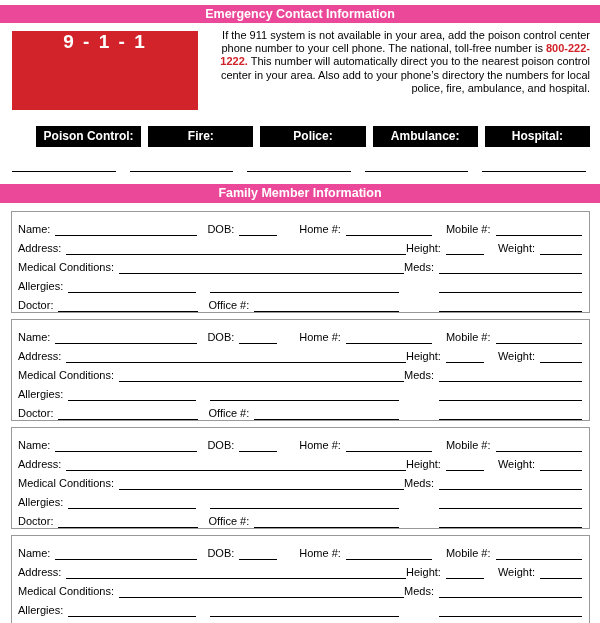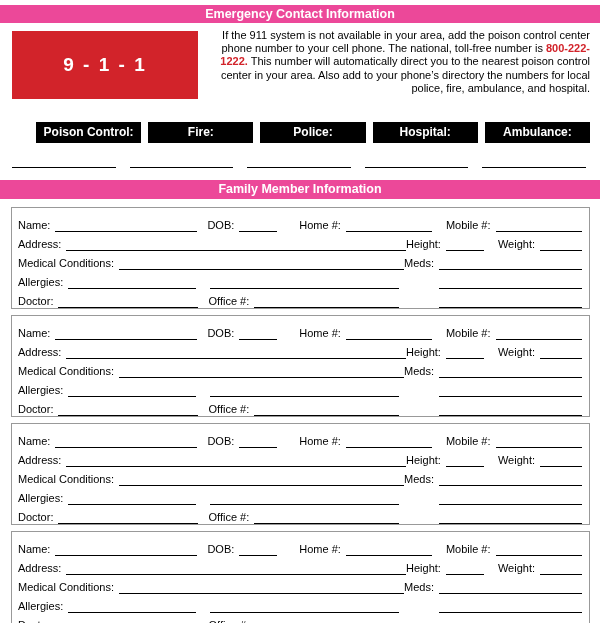--- a/index.html
+++ b/index.html
@@ -24,26 +24,26 @@
     line-height: 18px;
     width: 600px;
   }
   .section-bar.top { margin-top: 5px; }
   .section-bar.family { margin-top: 12px; height: 19px; line-height: 19px; }
 
   
   .top-section { display: flex; margin: 8px 10px 0 12px; }
   .red-box {
     width: 186px;
-    height: 68px;
+    height: 79px;
     background: #d2232a;
     color: #ffffff;
     text-align: center;
     display: flex;
-    flex-direction: column;
+    flex-direction: row;
     justify-content: center;
     flex-shrink: 0;
   }
   .red-number { font-size: 19px; font-weight: bold; letter-spacing: 2px; line-height: 22px; }
   .red-sub { font-size: 11px; font-weight: bold; line-height: 13px; }
   .red-caption { font-size: 12.5px; font-weight: bold; line-height: 15px; }
   .intro {
     flex: 1;
     margin-left: 9px;
     font-size: 11px;
@@ -112,22 +112,22 @@
   <div class="red-box">
     <div class="red-number">9 - 1 - 1</div>
   </div>
   <p class="intro"><span>If the 911 system is not available in your area, add the poison control center phone number to your cell phone. The national, toll-free number is </span><span class="phone">800-222-1222.</span><span> This number will automatically direct you to the nearest poison control center in your area. Also add to your phone’s directory the numbers for local police, fire, ambulance, and hospital.</span></p>
 </div>
 
 <div class="contact-labels">
   <div class="contact-label">Poison Control:</div>
   <div class="contact-label">Fire:</div>
   <div class="contact-label">Police:</div>
+  <div class="contact-label">Ambulance:</div>
   <div class="contact-label">Hospital:</div>
-  <div class="contact-label">Ambulance:</div>
 </div>
 
 <div class="contact-lines">
   <div class="contact-line"></div>
   <div class="contact-line"></div>
   <div class="contact-line"></div>
   <div class="contact-line"></div>
   <div class="contact-line"></div>
 </div>
 

